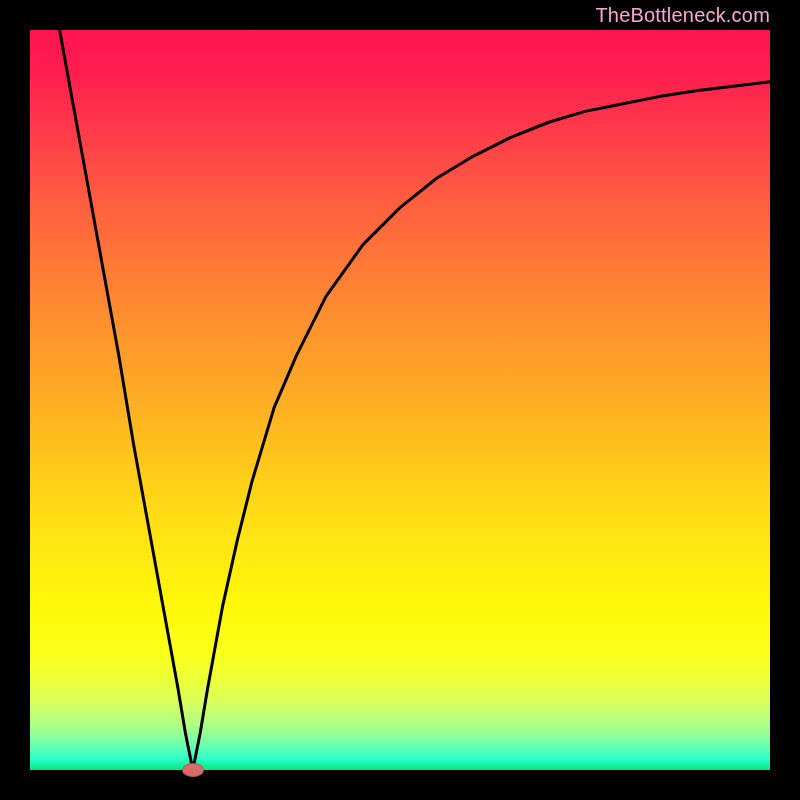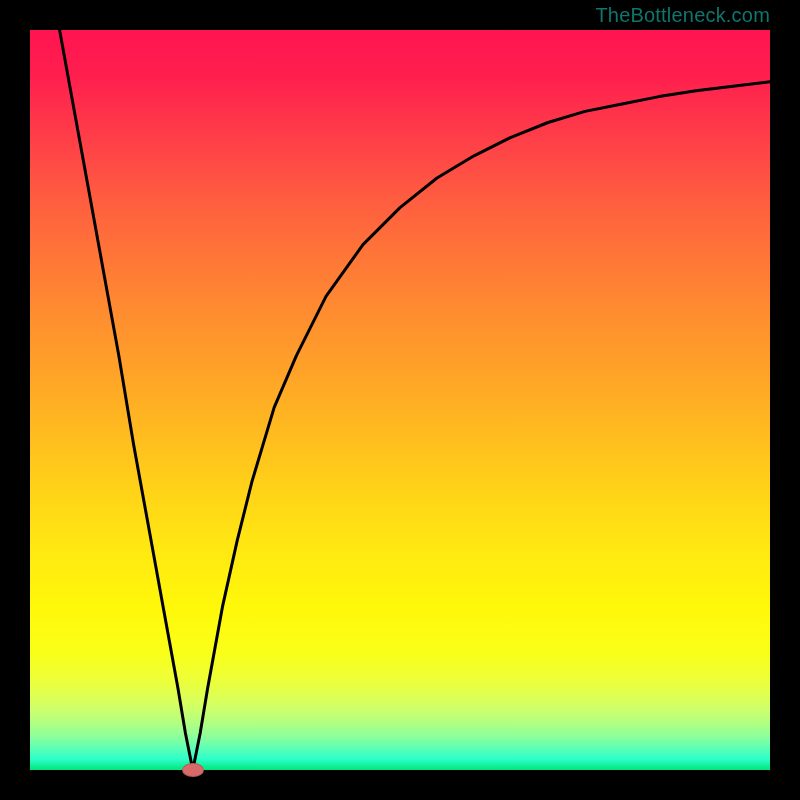--- a/index.html
+++ b/index.html
@@ -61,21 +61,21 @@
     background: #d96a6a;
     border: 1px solid rgba(0,0,0,0.15);
     transform: translate(-50%, -50%);
   }
   .watermark {
     position: absolute;
     top: 4px;
     right: 30px;
     font-family: Arial, Helvetica, sans-serif;
     font-size: 20px;
-    color: #0f766e;
+    color: #f9a8d4;
     letter-spacing: 0.2px;
   }
 </style>
 </head>
 <body>
 
 <div class="frame">
   <div class="watermark">TheBottleneck.com</div>
 
   <div class="plot-area">

